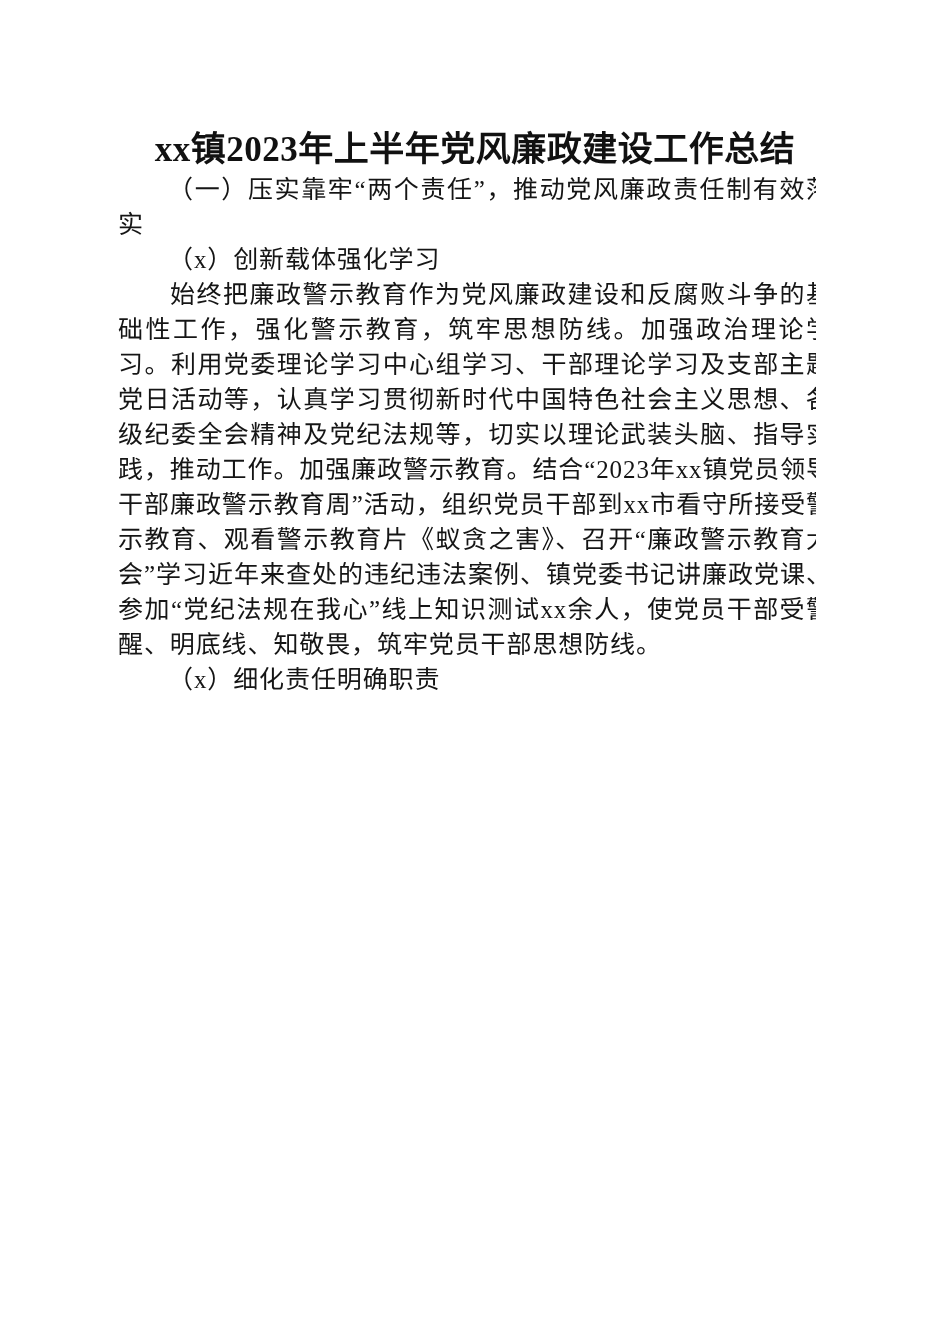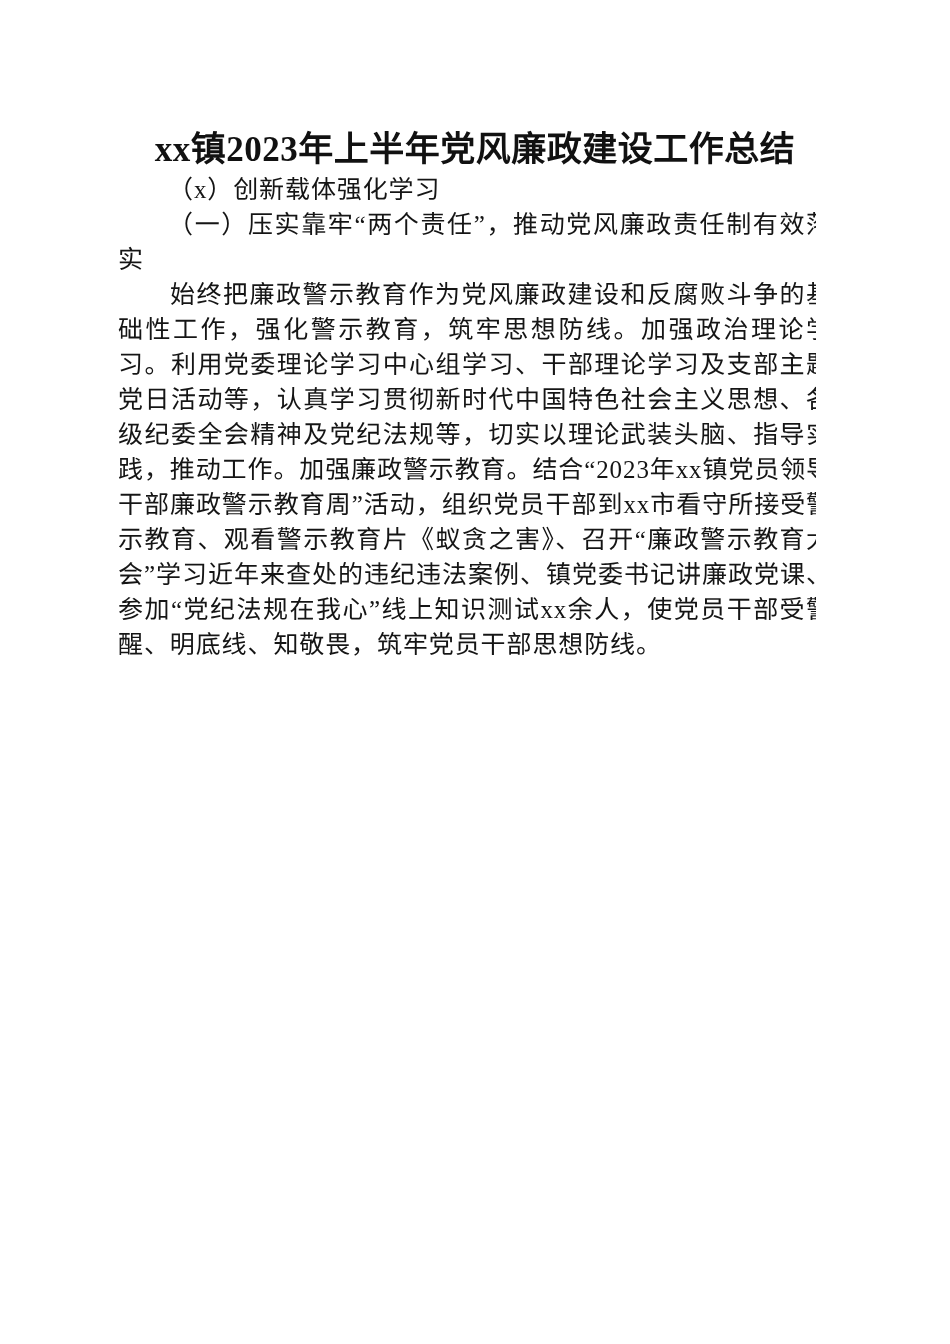--- a/index.html
+++ b/index.html
@@ -81,22 +81,23 @@
 </style>
 </head>
 <body>
 
 <div class="page">
   <div class="doc-body">
 
     <h1 class="doc-title">xx镇2023年上半年党风廉政建设工作总结</h1>
 
 
+    <p class="para sub-head">（一）压实靠牢“两个责任”，推动党风廉政责任制有效落实</p>
+
     <p class="para sub-head">（x）创新载体强化学习</p>
-
-    <p class="para sub-head">（一）压实靠牢“两个责任”，推动党风廉政责任制有效落实</p>
 
     <p class="para body-para">始终把廉政警示教育作为党风廉政建设和反腐败斗争的基础性工作，强化警示教育，筑牢思想防线。加强政治理论学习。利用党委理论学习中心组学习、干部理论学习及支部主题党日活动等，认真学习贯彻新时代中国特色社会主义思想、各级纪委全会精神及党纪法规等，切实以理论武装头脑、指导实践，推动工作。加强廉政警示教育。结合“2023年xx镇党员领导干部廉政警示教育周”活动，组织党员干部到xx市看守所接受警示教育、观看警示教育片《蚁贪之害》、召开“廉政警示教育大会”学习近年来查处的违纪违法案例、镇党委书记讲廉政党课、参加“党纪法规在我心”线上知识测试xx余人，使党员干部受警醒、明底线、知敬畏，筑牢党员干部思想防线。</p>
 
+    <p class="para sub-head">（x）细化责任明确职责</p>
 
 
   </div>
 </div>
 
 </body></html>

